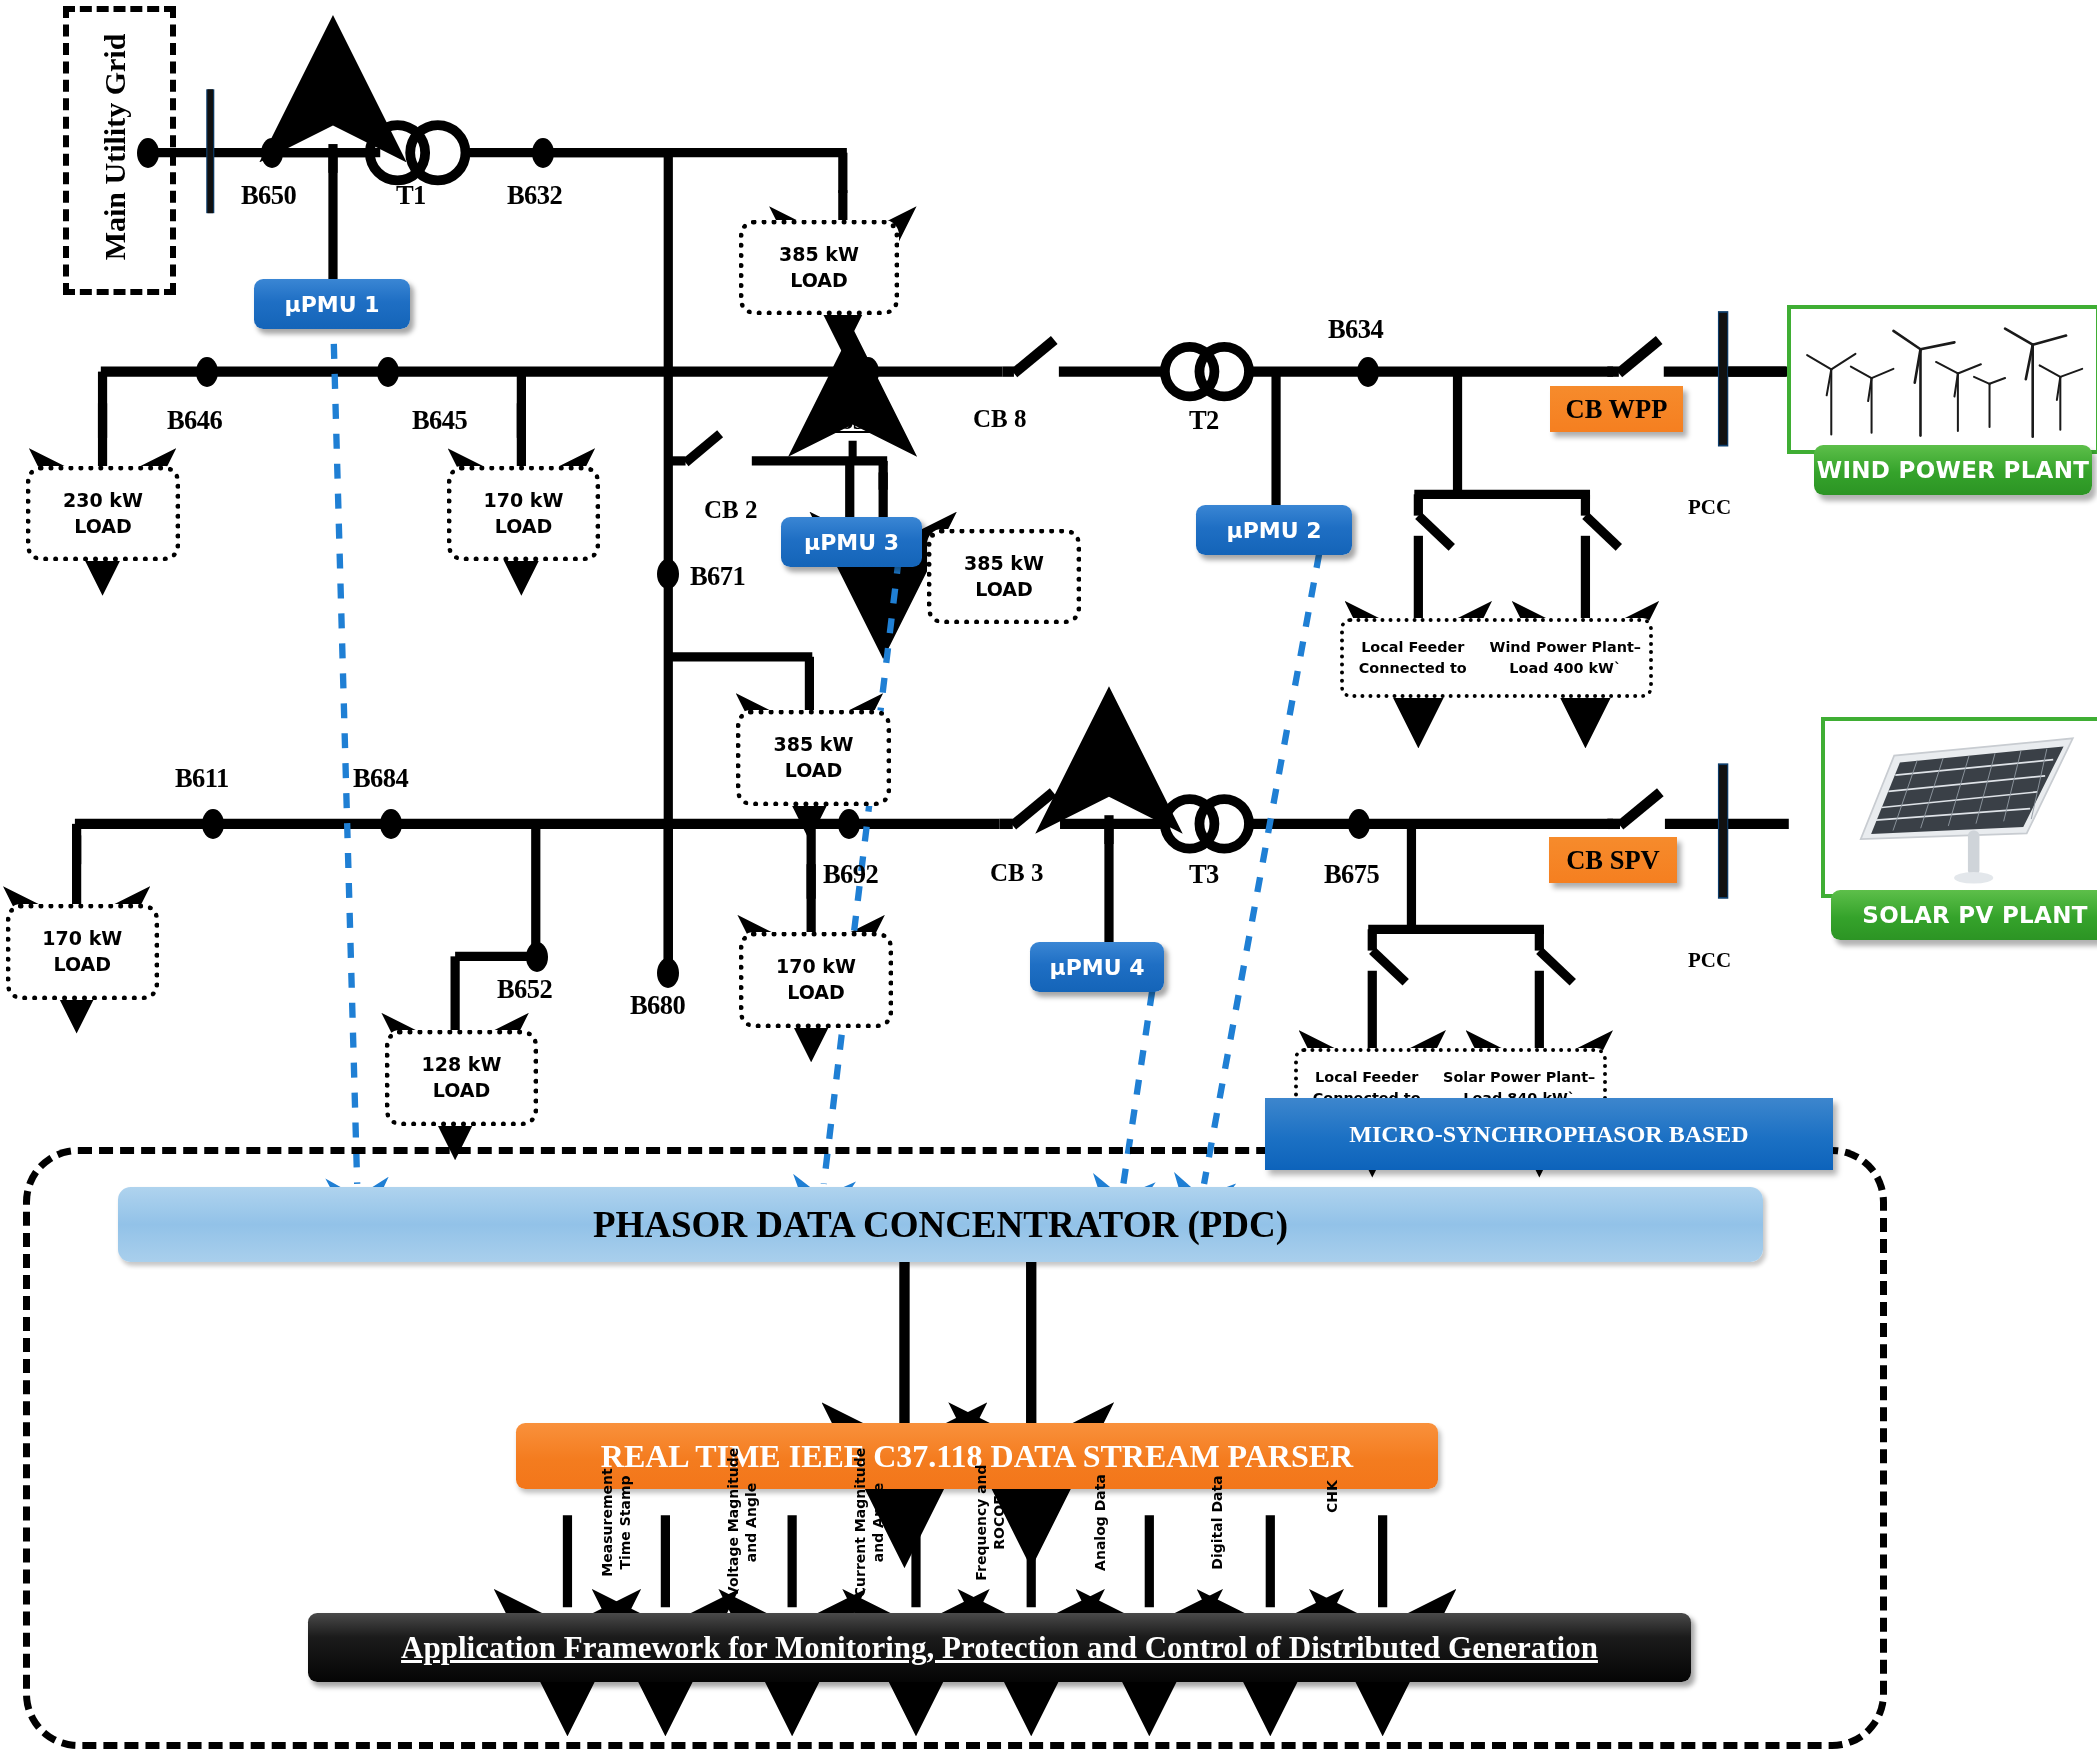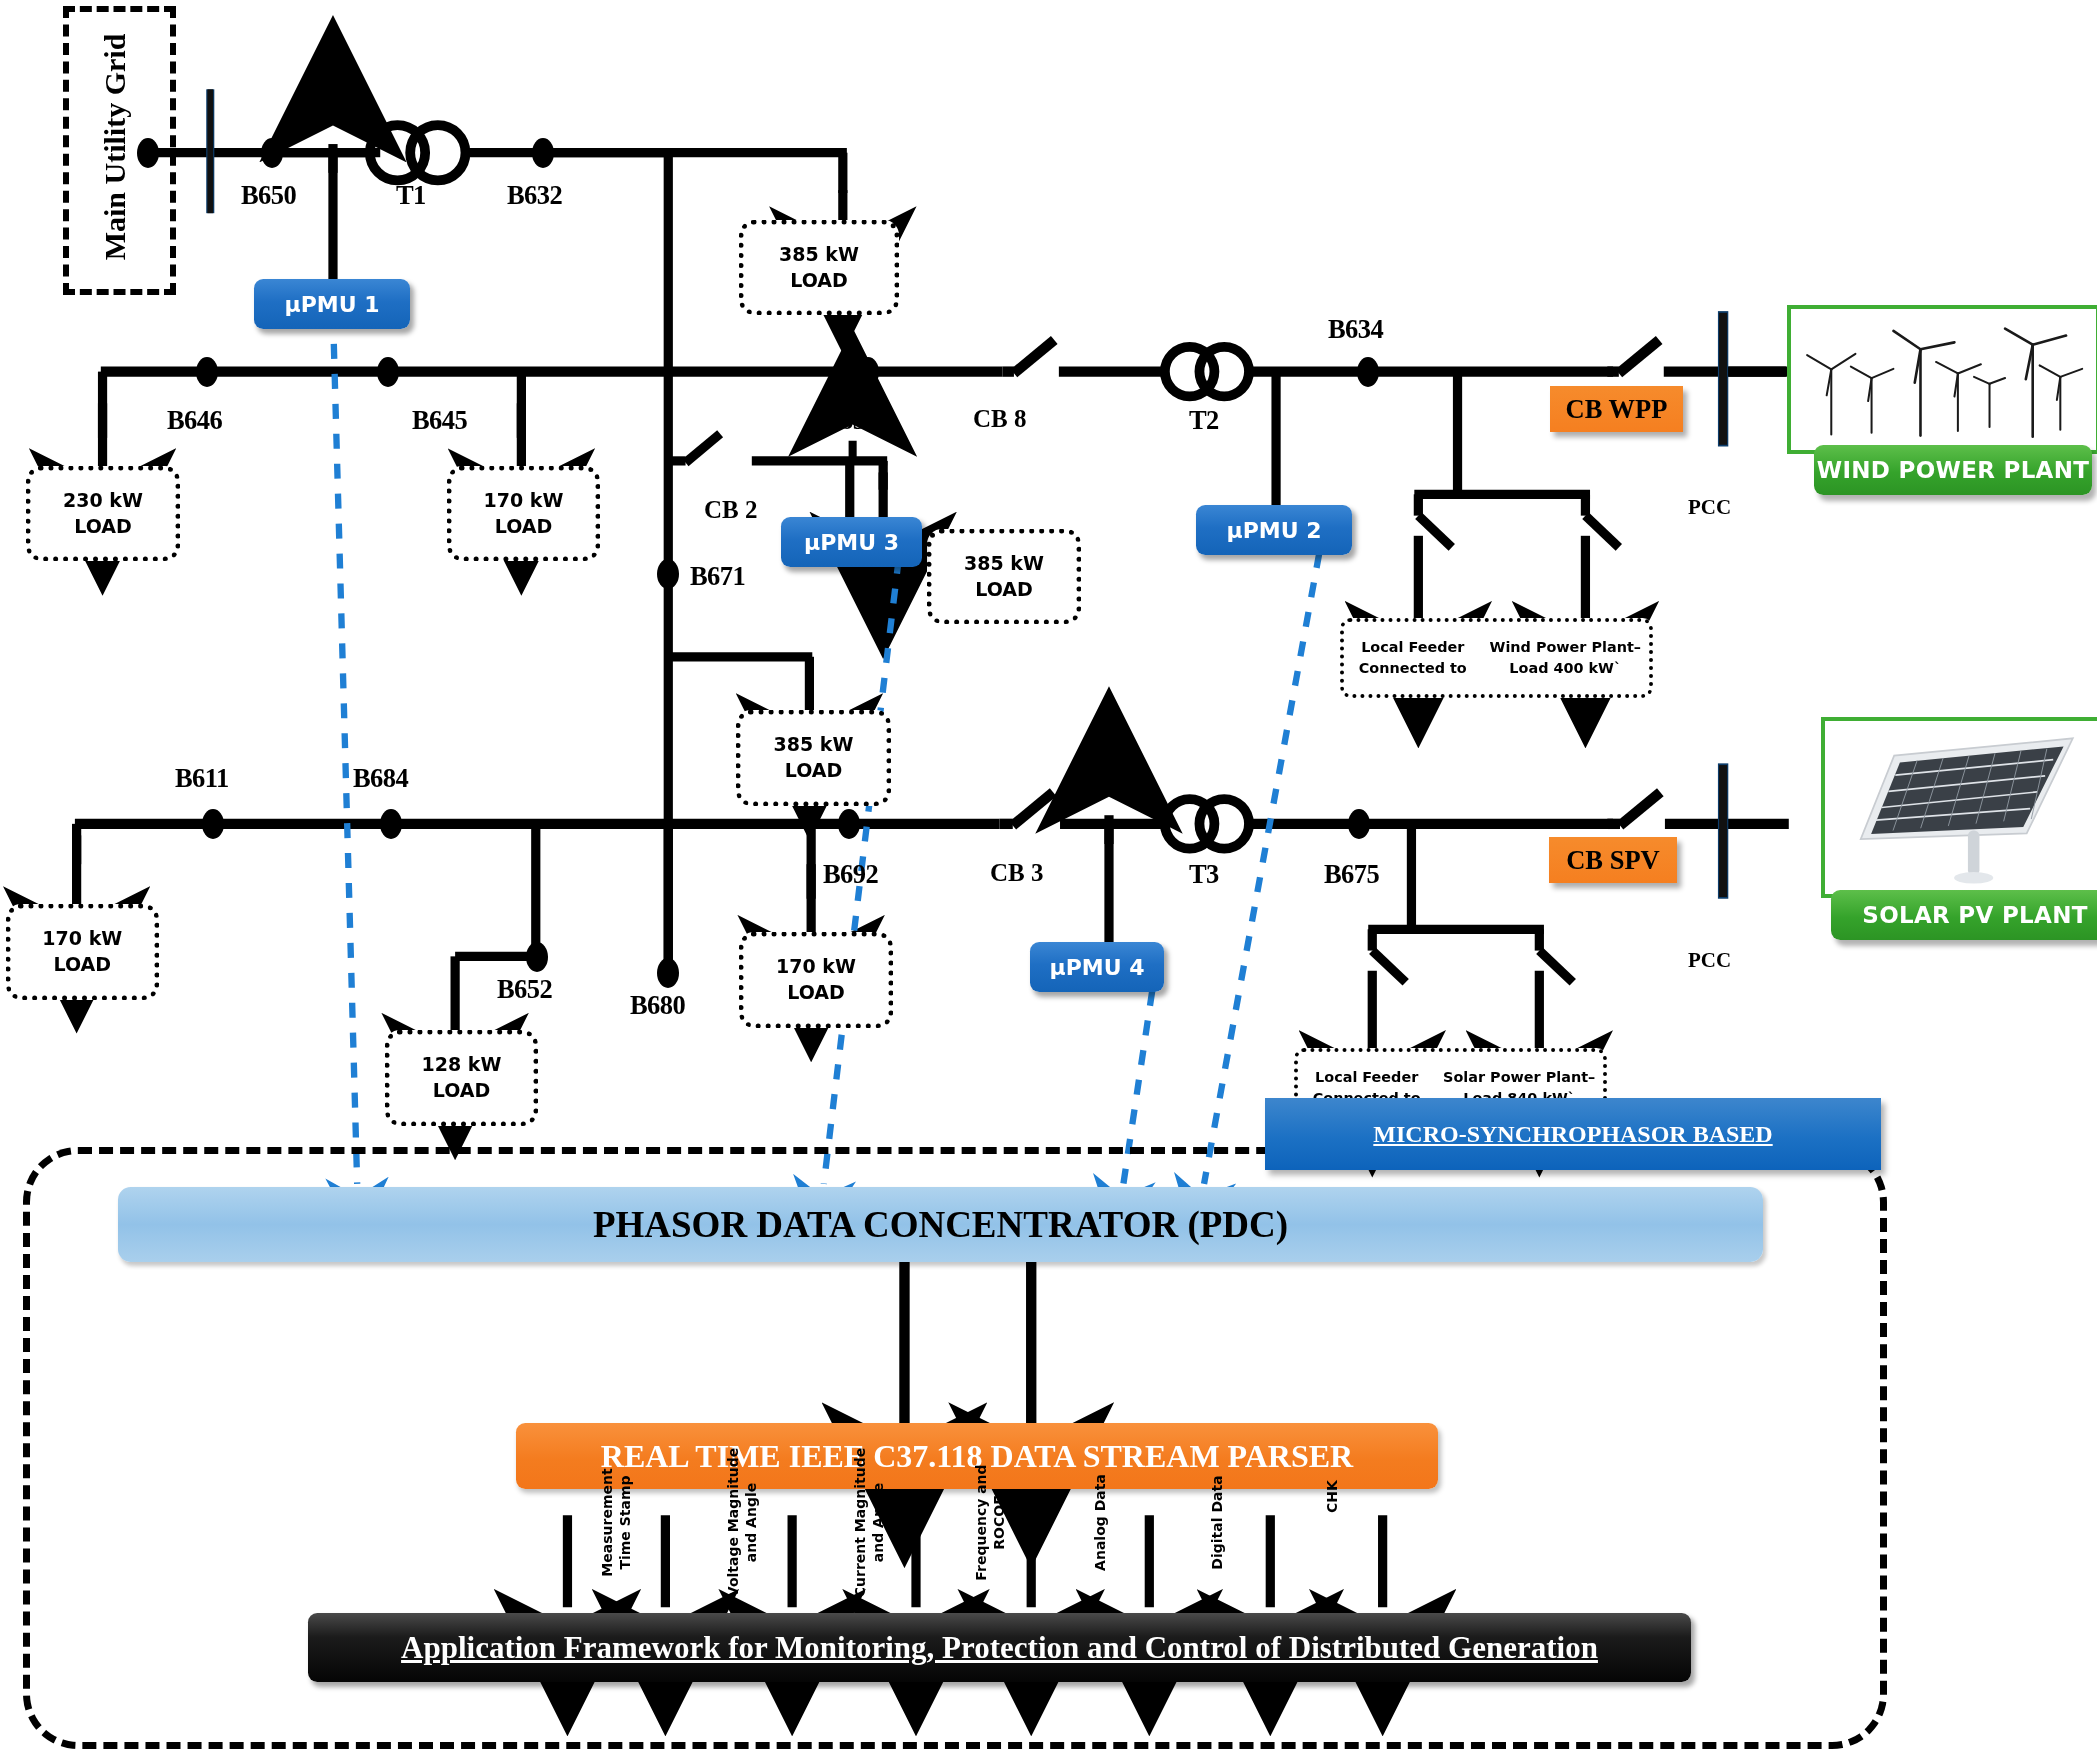--- a/index.html
+++ b/index.html
@@ -222,21 +222,21 @@
   <div class="node" style="left:657px; top:958px;"></div>
   <div class="node" style="left:838px; top:809px;"></div>
   <div class="node" style="left:1348px; top:809px;"></div>
 
   <div class="lbl bus-lbl" style="left:241px; top:180px;">B650</div>
   <div class="lbl bus-lbl" style="left:396px; top:180px;">T1</div>
   <div class="lbl bus-lbl" style="left:507px; top:180px;">B632</div>
 
   <div class="lbl bus-lbl" style="left:167px; top:405px;">B646</div>
   <div class="lbl bus-lbl" style="left:412px; top:405px;">B645</div>
-  <div class="lbl bus-lbl" style="left:823px; top:405px;">B633</div>
+  <div class="lbl bus-lbl" style="left:823px; top:405px;text-decoration:underline;">B633</div>
   <div class="lbl cb-lbl" style="left:973px; top:405px;">CB 8</div>
   <div class="lbl bus-lbl" style="left:1189px; top:405px;">T2</div>
   <div class="lbl bus-lbl" style="left:1328px; top:314px;">B634</div>
   <div class="lbl pcc-lbl" style="left:1688px; top:455px;">PCC</div>
 
   <div class="lbl cb-lbl" style="left:704px; top:496px;">CB 2</div>
   <div class="lbl bus-lbl" style="left:690px; top:561px;">B671</div>
 
   <div class="lbl bus-lbl" style="left:175px; top:763px;">B611</div>
   <div class="lbl bus-lbl" style="left:353px; top:763px;">B684</div>
@@ -369,21 +369,21 @@
         </g>
         <rect x="248" y="190" width="20" height="78" rx="9" fill="#cfd4d9"></rect>
         <ellipse cx="258" cy="272" rx="34" ry="10" fill="#e3e7eb"></ellipse>
       </g>
     </svg>
   </div>
   <div class="plantname" style="left:1831px; top:890px; width:288px; height:50px;">SOLAR PV PLANT</div>
 
   <div class="fwbox" style="left:23px; top:1147px; width:1850px; height:588px;"></div>
 
-  <div class="fwtitle" style="left:1265px; top:1098px; width:616px; height:72px;text-decoration:underline;">
+  <div class="fwtitle" style="left:1265px; top:1098px; width:568px; height:72px;">
     <div>MICRO-SYNCHROPHASOR BASED</div>
   </div>
 
   <div class="pdcbar" style="left:118px; top:1187px; width:1645px; height:75px;">PHASOR DATA CONCENTRATOR (PDC)</div>
 
   <div class="parserbar" style="left:516px; top:1423px; width:922px; height:66px;">REAL TIME IEEE C37.118 DATA STREAM PARSER</div>
 
   <div class="vlabel" style="left:599px; top:1599px; width:153px;">
     <span>Measurement</span><br><span>Time Stamp</span>
   </div>

